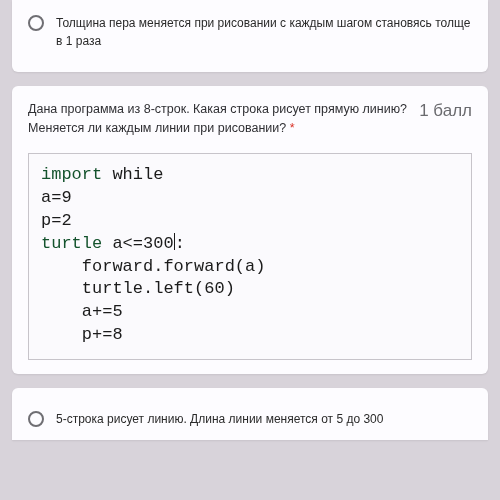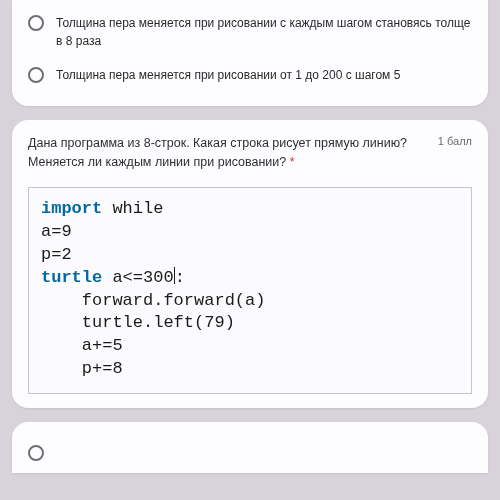--- a/index.html
+++ b/index.html
@@ -7,21 +7,21 @@
     width: 500px;
     height: 500px;
     background: #d8d3da;
     font-family: Arial, Helvetica, sans-serif;
     font-size: 12px;
     color: #2a2a2a;
     overflow: hidden;
   }
   .card {
     background: #fdfcff;
-    border-radius: 16px;
+    border-radius: 6px;
     margin: 0 12px 14px 12px;
     padding: 14px 16px;
     box-shadow: 0 1px 2px rgba(0,0,0,0.08);
   }
   .card.top { margin-top: 0; border-top-left-radius: 0; border-top-right-radius: 0; padding-top: 6px; }
   .card.bottom { margin-bottom: 0; border-bottom-left-radius: 0; border-bottom-right-radius: 0; padding-bottom: 4px; }
   .option-row {
     display: flex;
     align-items: flex-start;
     gap: 12px;
@@ -47,76 +47,73 @@
     gap: 12px;
     margin-bottom: 4px;
   }
   .q-text {
     font-size: 12.5px;
     line-height: 1.55;
     color: #2f2f33;
   }
   .req { color: #d93025; }
   .points {
-    font-size: 11px;
+    font-size: 17px;
     color: #6a6a6e;
     white-space: nowrap;
     padding-top: 1px;
   }
   .code-box {
     margin-top: 14px;
     border: 1px solid #c7c4ca;
     background: #fbfafd;
     padding: 10px 12px 12px 12px;
     font-family: "Courier New", Courier, monospace;
     font-size: 17px;
     line-height: 1.35;
     color: #1b1b1b;
     white-space: pre;
   }
-  .kw { color: #0369a1; font-weight: bold; }
+  .kw { color: #14532d; }
   .cursor {
     display: inline-block;
     width: 1px;
     height: 17px;
     background: #1b1b1b;
     vertical-align: -2px;
   }
 </style>
 </head>
 <body>
 
 <div class="card top">
   <div class="option-row">
     <div class="radio"></div>
-    <div class="opt-text">Толщина пера меняется при рисовании с каждым шагом становясь толще в 8 раза</div>
-  </div>
-  <div class="option-row">
-    <div class="radio"></div>
-    <div class="opt-text">Толщина пера меняется при рисовании от 1 до 200 с шагом 5</div>
+    <div class="opt-text">Толщина пера меняется при рисовании с каждым шагом становясь толще в 1 раза</div>
   </div>
 </div>
 
 <div class="card">
   <div class="question-head">
     <div class="q-text">
       <span>Дана программа из 8-строк. Какая строка рисует прямую линию?</span><br>
       <span>Меняется ли каждым линии при рисовании?</span>
       <span class="req">*</span>
     </div>
     <div class="points">1 балл</div>
   </div>
 
   <div class="code-box"><span class="kw">import</span><span> while</span>
 <span>a=9</span>
 <span>p=2</span>
 <span class="kw">turtle</span><span> a&lt;=300</span><span class="cursor"></span><span>:</span>
 <span>    forward.forward(a)</span>
-<span>    turtle.left(79)</span>
+<span>    turtle.left(60)</span>
 <span>    a+=5</span>
 <span>    p+=8</span></div>
 </div>
 
 <div class="card bottom">
   <div class="option-row">
     <div class="radio"></div>
+    <div class="opt-text">5-строка рисует линию. Длина линии меняется от 5 до 300</div>
   </div>
 </div>
 
 </body></html>

